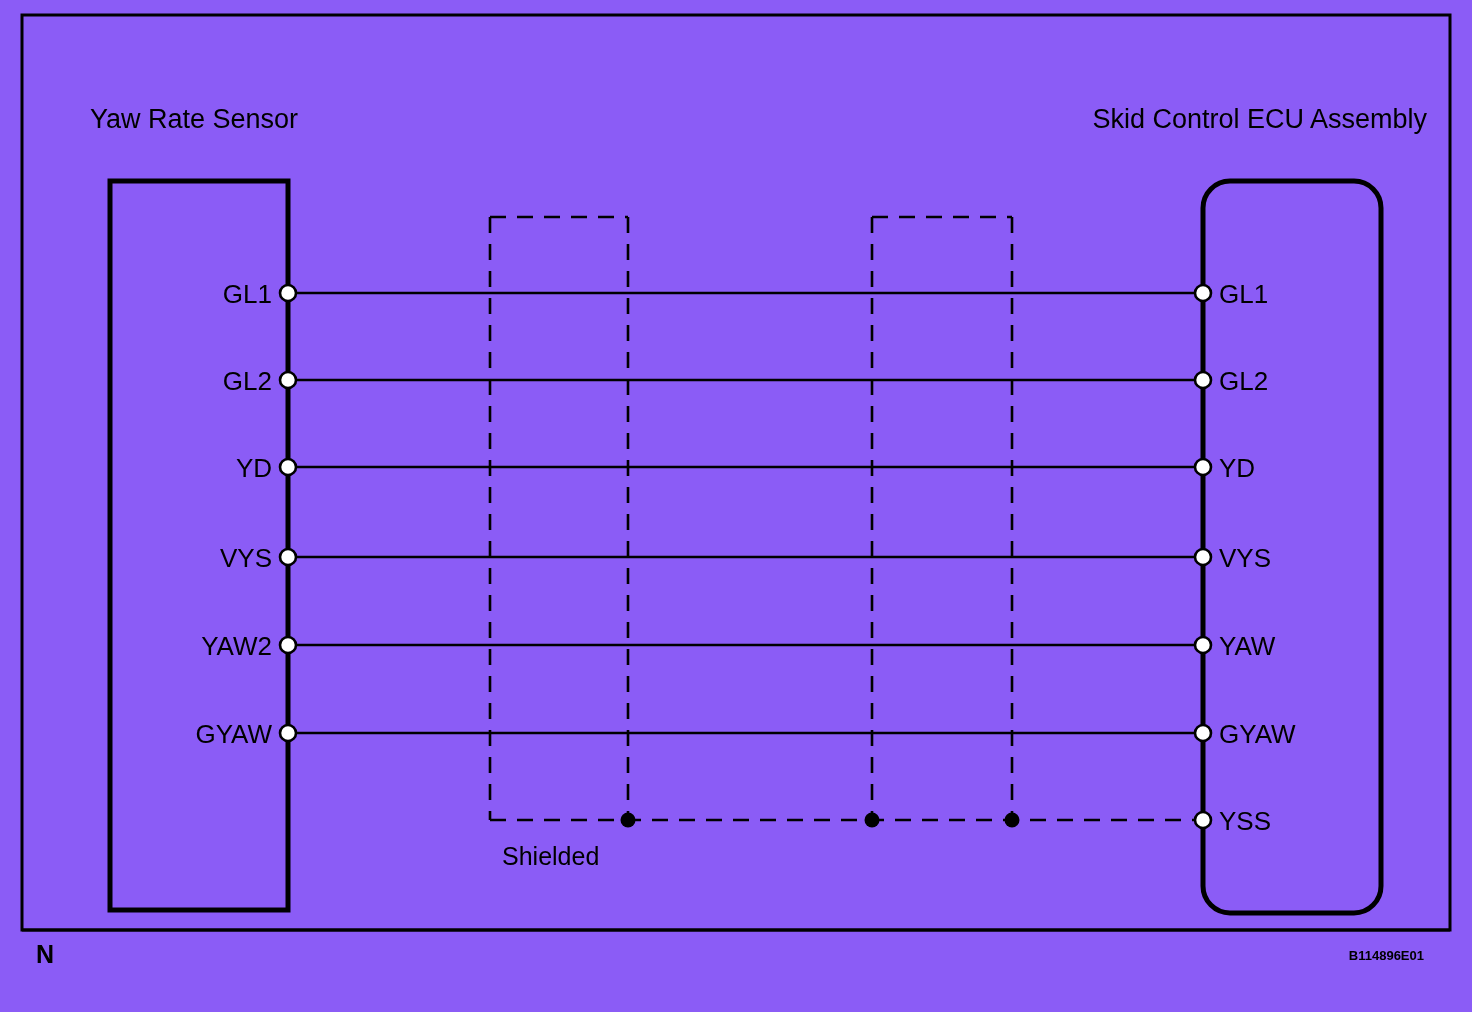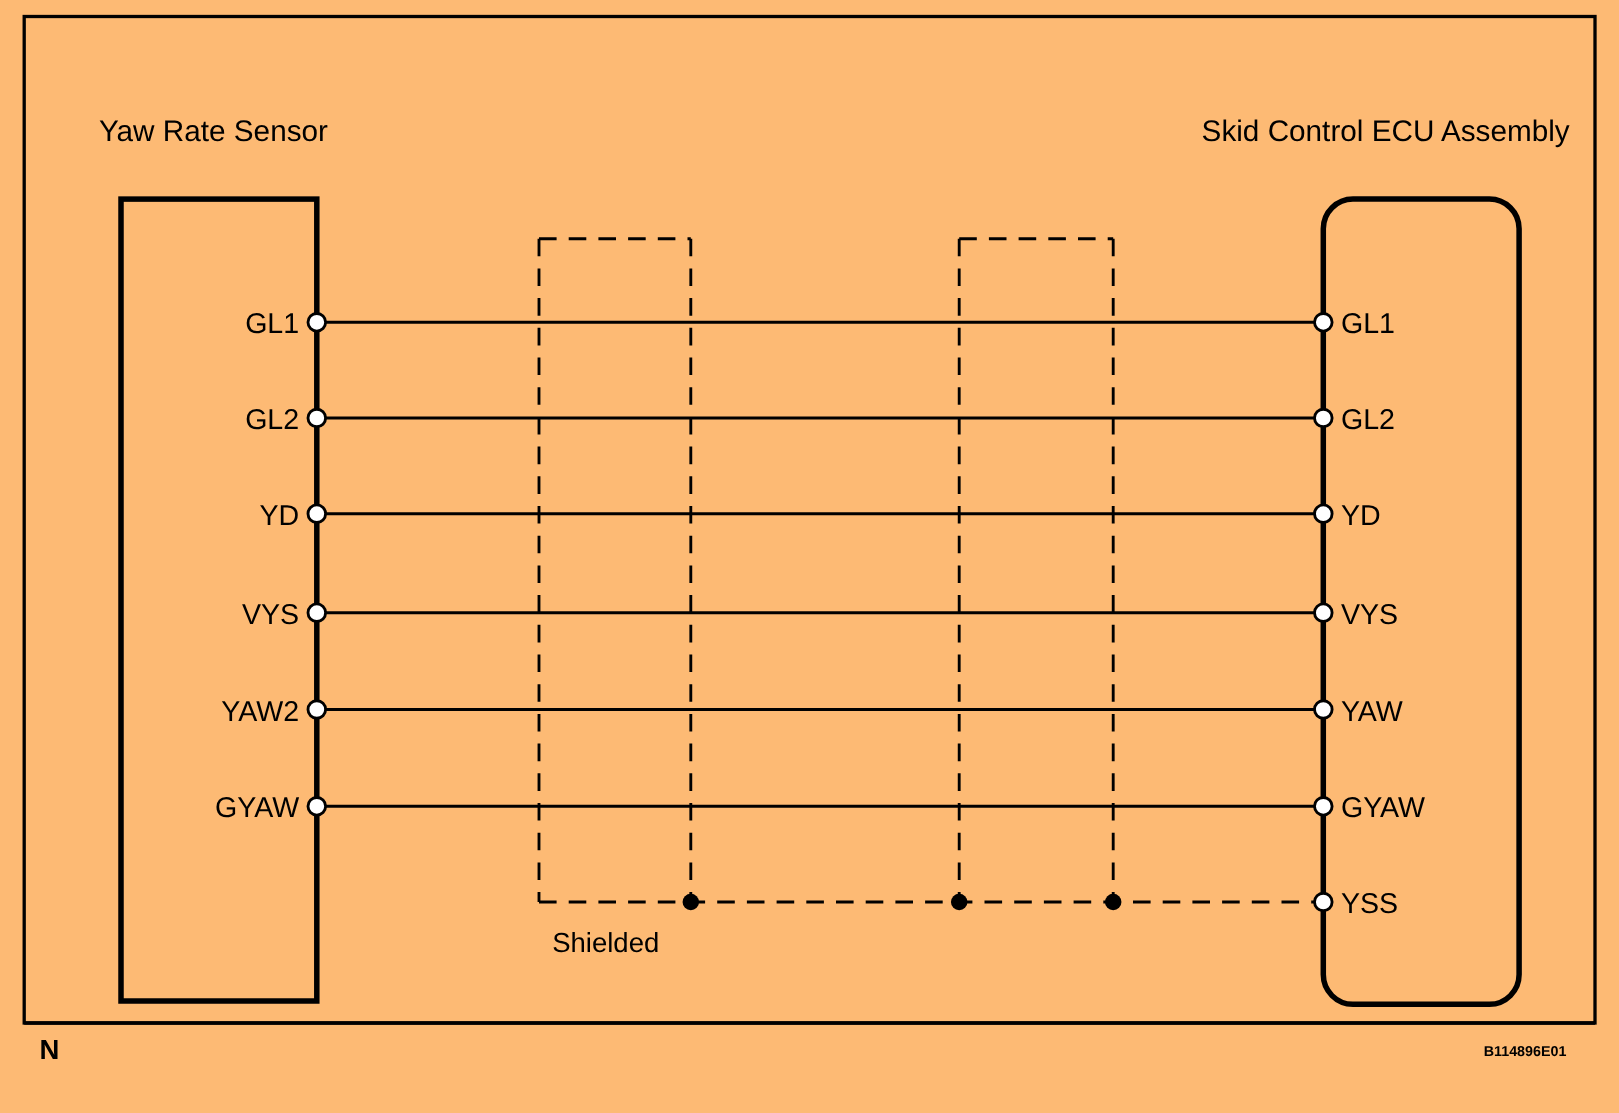--- a/index.html
+++ b/index.html
@@ -8,21 +8,21 @@
     background: #ffffff;
   }
   body {
     font-family: "Liberation Sans", sans-serif;
     color: #000000;
   }
   #page {
     position: relative;
     width: 1472px;
     height: 1012px;
-    background: #fdba74;
+    background: #8b5cf6;
     overflow: hidden;
   }
   #diagram-svg {
     position: absolute;
     left: 0;
     top: 0;
     width: 1472px;
     height: 1012px;
   }
   .svg-text {

